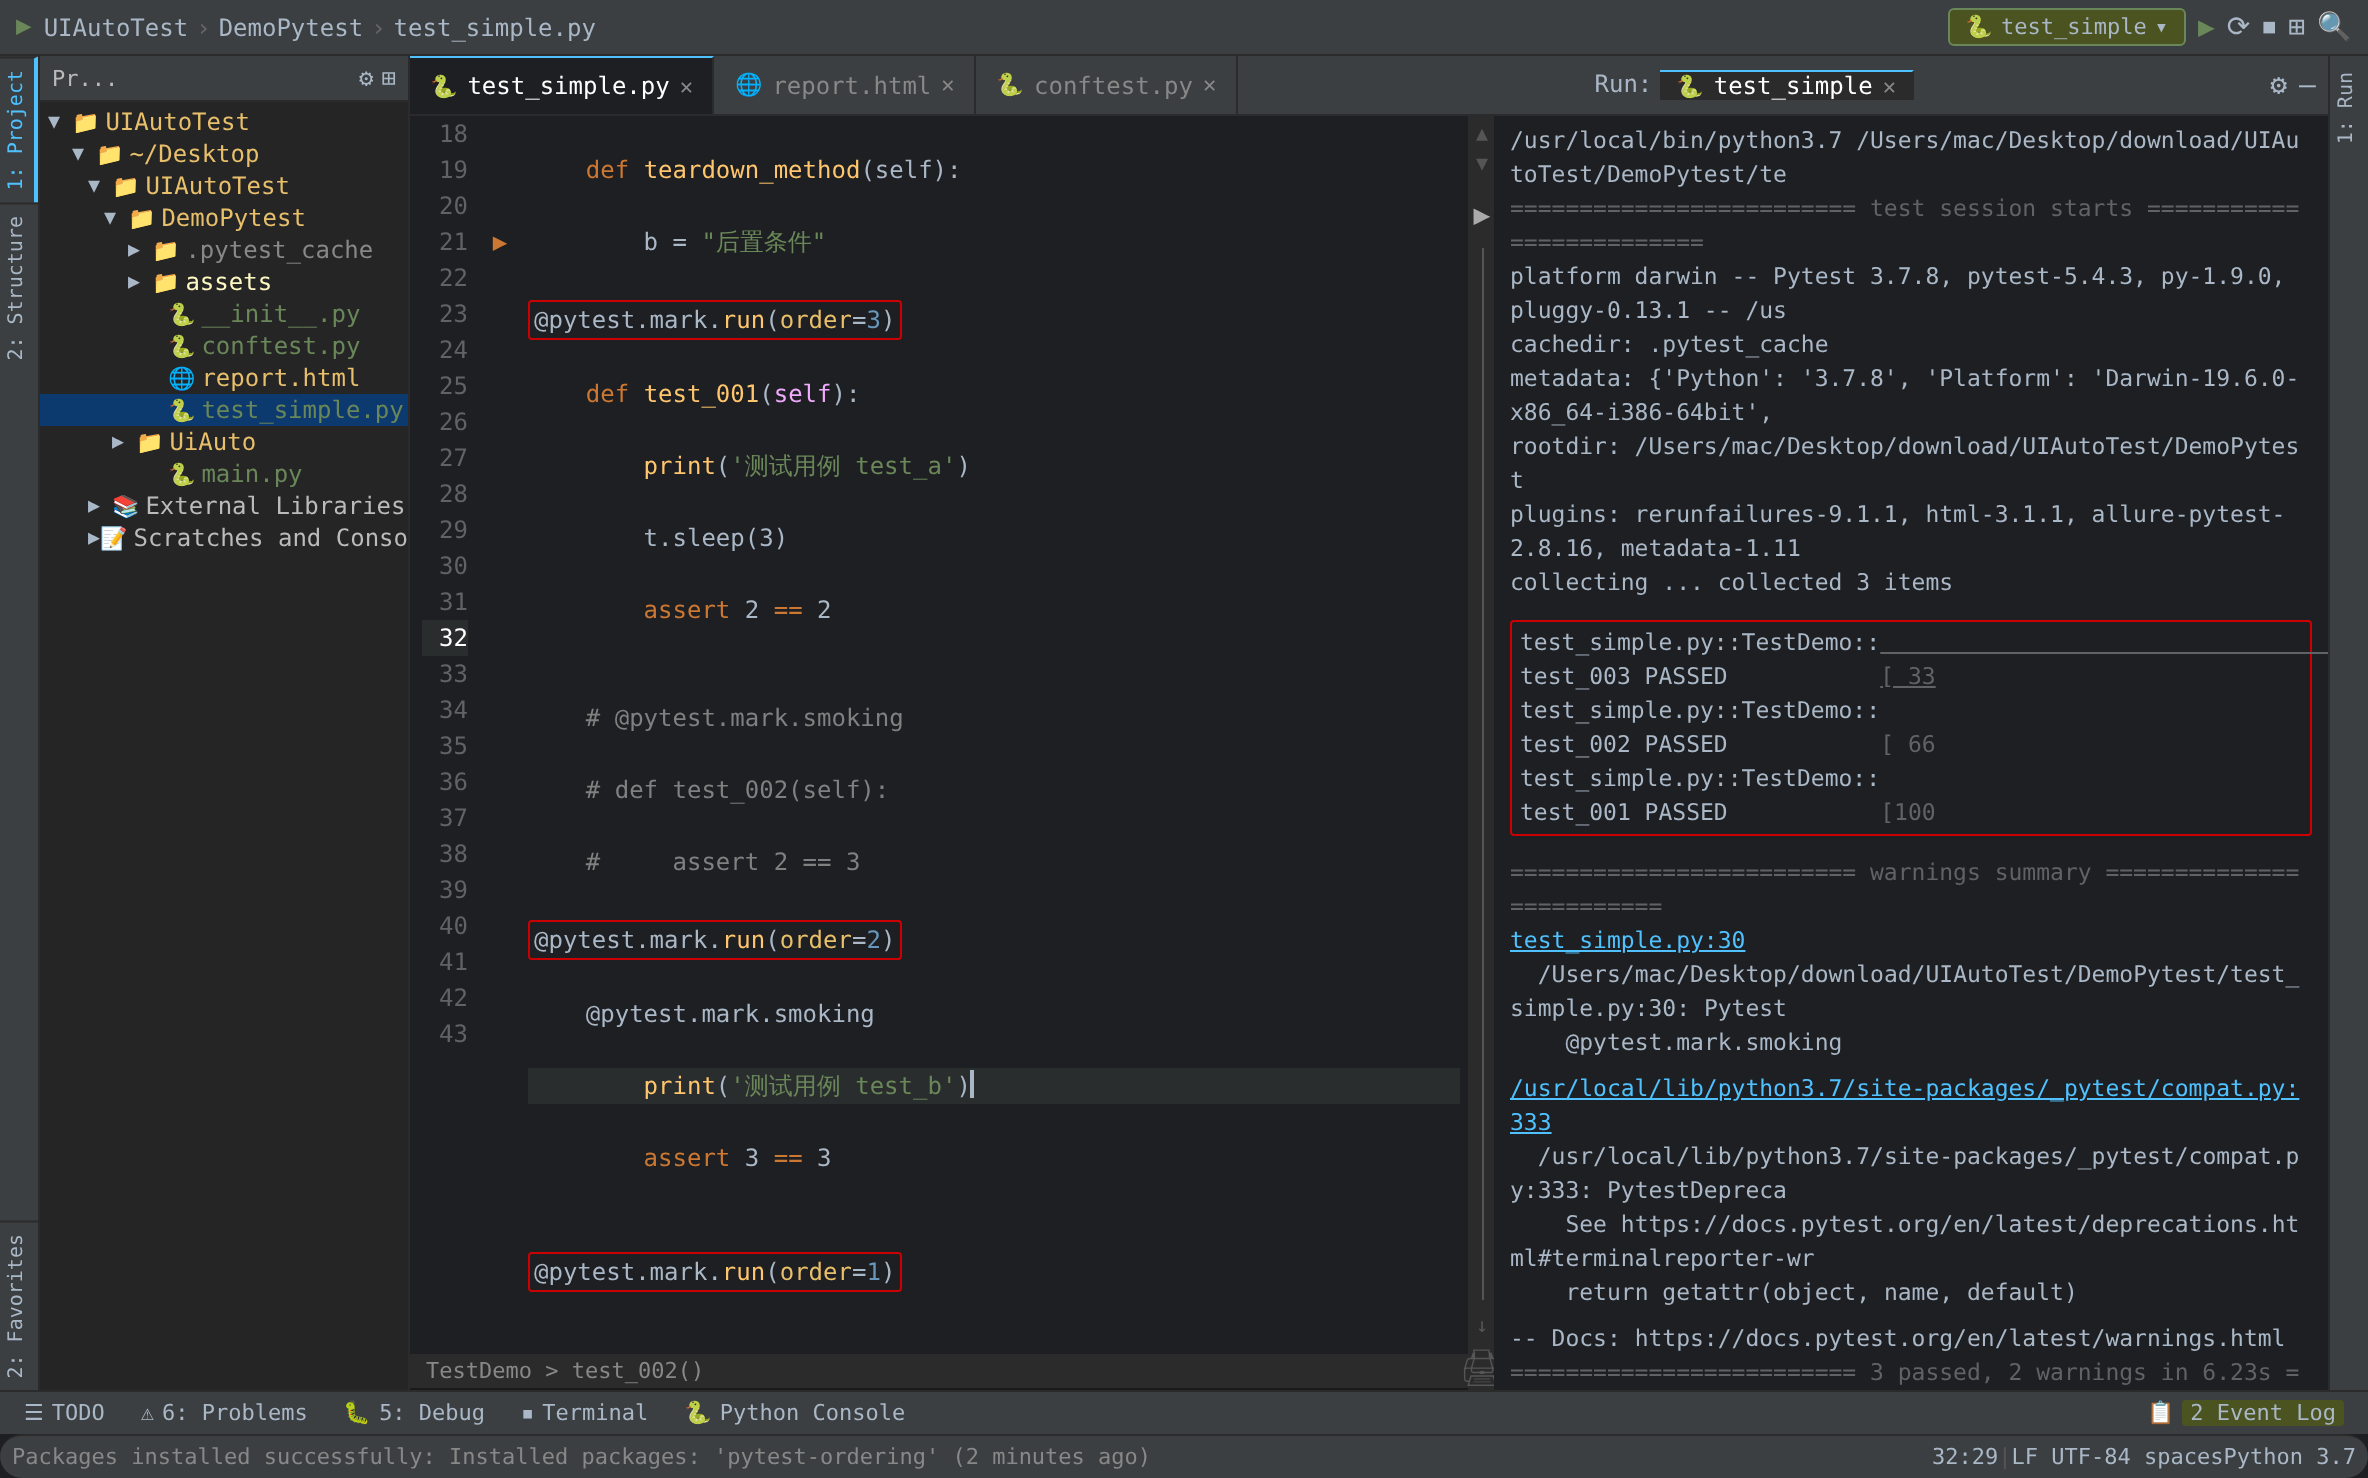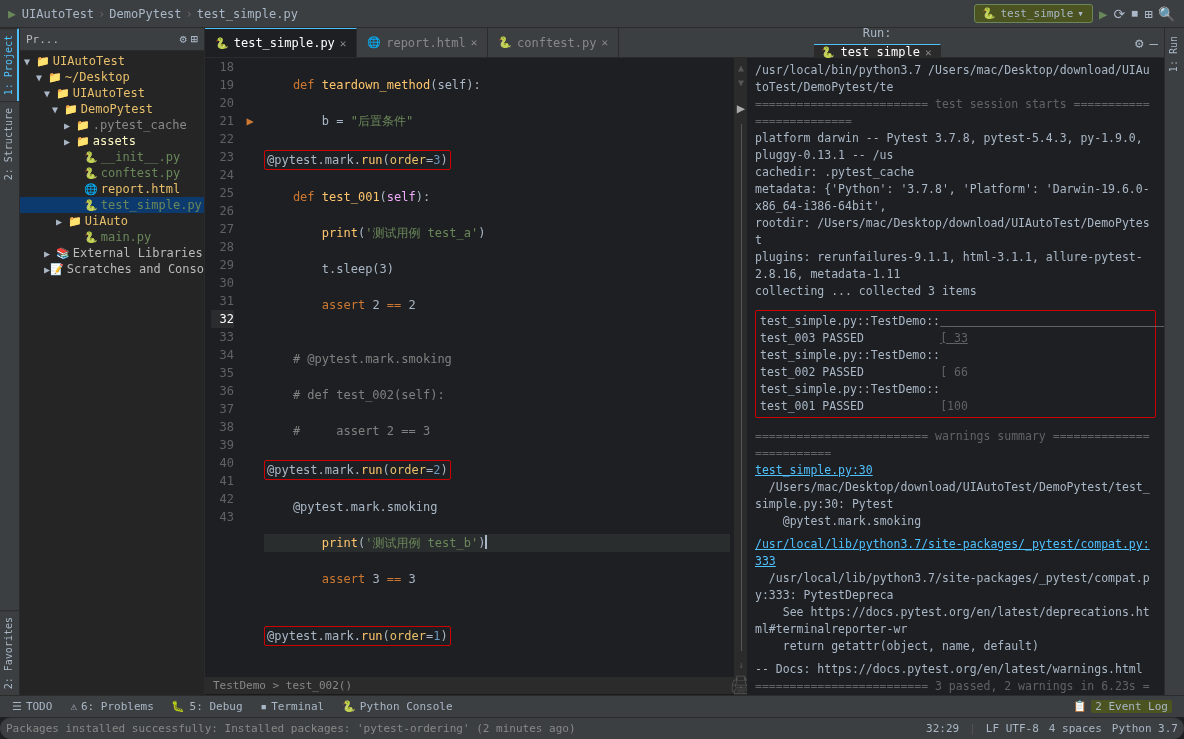--- a/index.html
+++ b/index.html
@@ -38,21 +38,21 @@
     .side-tab-vert.active { color: #4fc1ff; border-left: 2px solid #4fc1ff; }
 
     
     .editor-area { display: flex; flex-direction: column; flex: 1; overflow: hidden; }
 
     
     .tab-bar { background: #3c3f41; display: flex; align-items: center; border-bottom: 1px solid #2b2b2b; height: 30px; flex-shrink: 0; }
     .tab { display: flex; align-items: center; padding: 0 10px; height: 100%; border-right: 1px solid #2b2b2b; cursor: pointer; gap: 5px; font-size: 12px; color: #888; white-space: nowrap; }
     .tab.active { background: #1e1f22; color: #fff; border-top: 1px solid #4fc1ff; }
     .tab-close { color: #888; font-size: 11px; }
-    .tab-bar-run { margin-left: auto; padding: 0 8px; display: flex; align-items: center; gap: 4px; color: #a9b7c6; font-size: 12px; flex-direction: column; }
+    .tab-bar-run { margin-left: auto; padding: 0 8px; display: flex; gap: 4px; color: #a9b7c6; font-size: 12px; }
 
     
     .editor-run-split { display: flex; flex: 1; overflow: hidden; }
 
     
     .code-editor { width: 530px; background: #1e1f22; display: flex; flex-direction: column; flex-shrink: 0; border-right: 1px solid #2b2b2b; overflow: hidden; }
     .code-content { display: flex; flex: 1; overflow-y: auto; overflow-x: hidden; }
     .line-numbers { width: 35px; background: #1e1f22; color: #606366; text-align: right; padding: 0 6px; user-select: none; flex-shrink: 0; line-height: 18px; }
     .gutter { width: 20px; background: #1e1f22; flex-shrink: 0; position: relative; }
     .code-lines { flex: 1; padding: 0 4px; line-height: 18px; white-space: pre; overflow: hidden; }
@@ -71,21 +71,21 @@
     .run-panel { flex: 1; background: #1e1f22; display: flex; flex-direction: column; overflow: hidden; }
     .run-output { flex: 1; overflow-y: auto; padding: 4px 8px; font-size: 11.5px; line-height: 17px; background: #1e1f22; }
     .run-line { color: #a9b7c6; white-space: pre-wrap; word-break: break-all; }
     .run-line.link { color: #4fc1ff; text-decoration: underline; cursor: pointer; }
     .run-line.separator { color: #606366; }
 
     
     .status-bar { background: #3c3f41; height: 22px; display: flex; align-items: center; padding: 0 6px; gap: 12px; border-top: 1px solid #2b2b2b; flex-shrink: 0; font-size: 11px; color: #a9b7c6; border-radius: 11px; }
     .status-item { display: flex; align-items: center; gap: 3px; cursor: pointer; }
     .status-sep { color: #555; }
-    .status-right { display: flex; gap: 10px; align-items: center; }
+    .status-right { display: flex; align-items: center; }
     .event-log-badge { background: #4b5320; border-radius: 2px; padding: 0 4px; color: #a9b7c6; }
 
     
     ::-webkit-scrollbar { width: 6px; height: 6px; }
     ::-webkit-scrollbar-track { background: #2b2b2b; }
     ::-webkit-scrollbar-thumb { background: #555; border-radius: 3px; }
 
     
     .sidebar-right { width: 20px; background: #3c3f41; display: flex; flex-direction: column; border-left: 1px solid #2b2b2b; flex-shrink: 0; }
     .sidebar-right-tab { writing-mode: vertical-rl; font-size: 10px; color: #a9b7c6; padding: 8px 3px; cursor: pointer; white-space: nowrap; }

